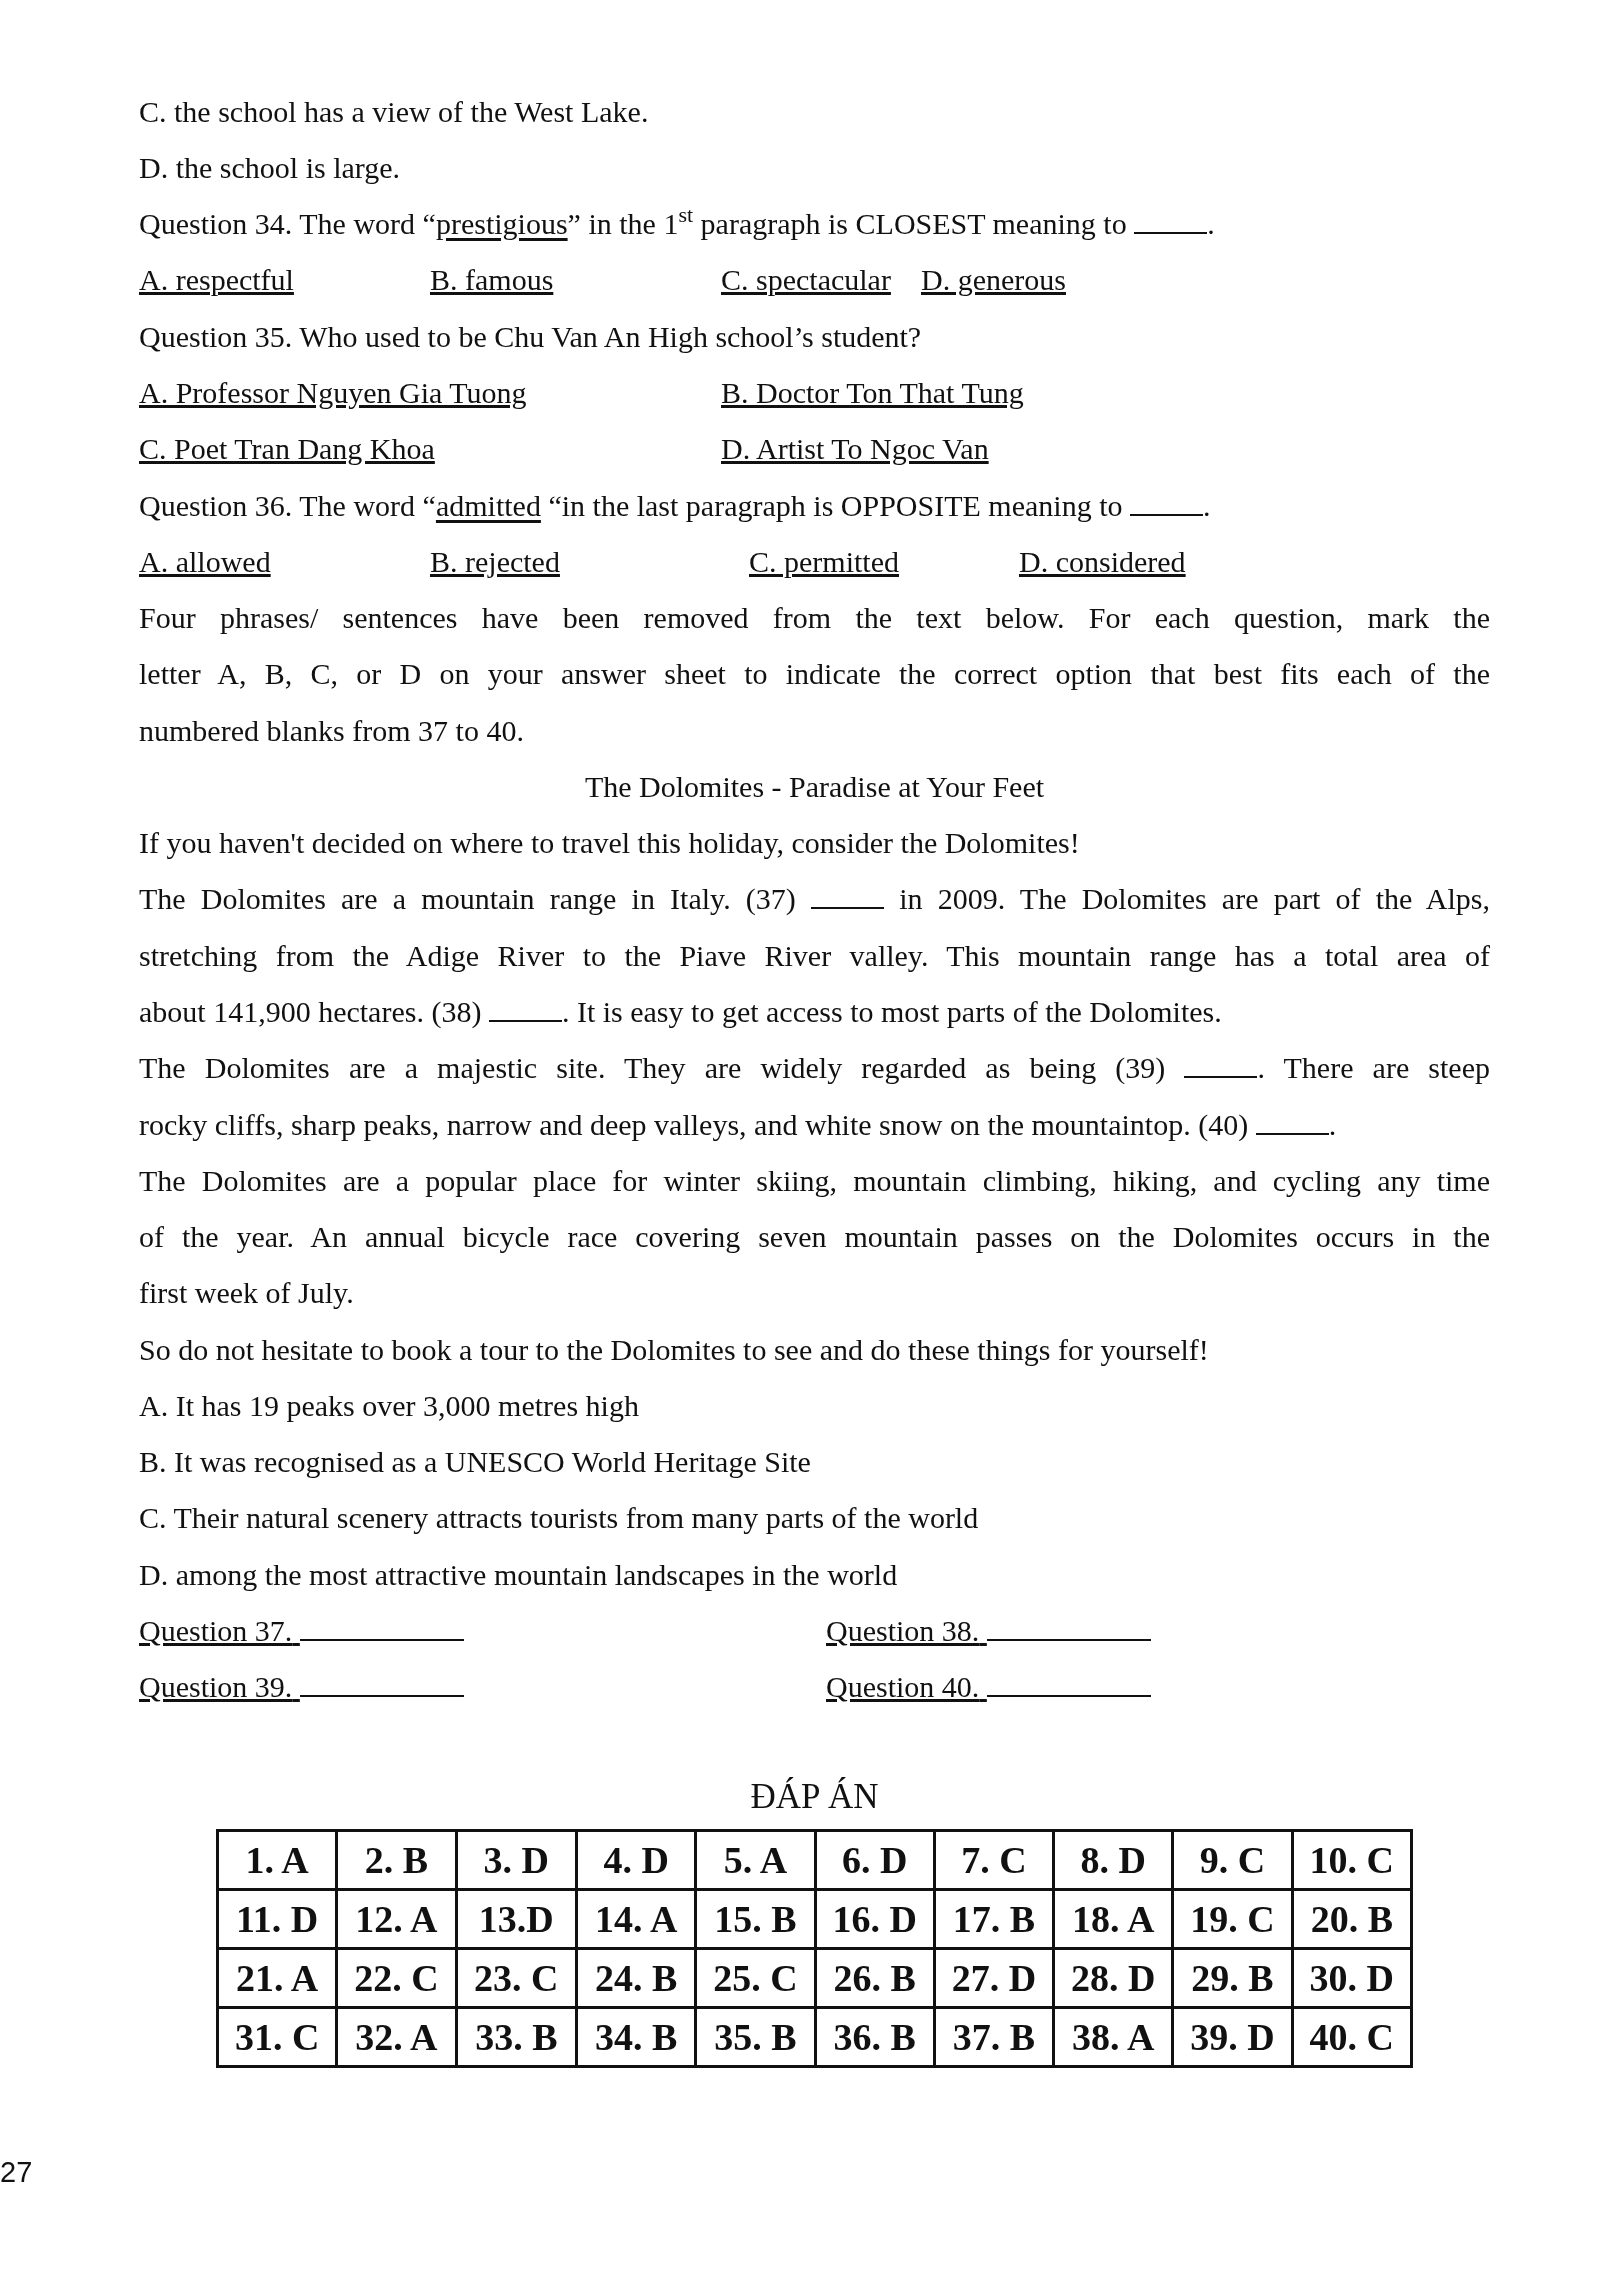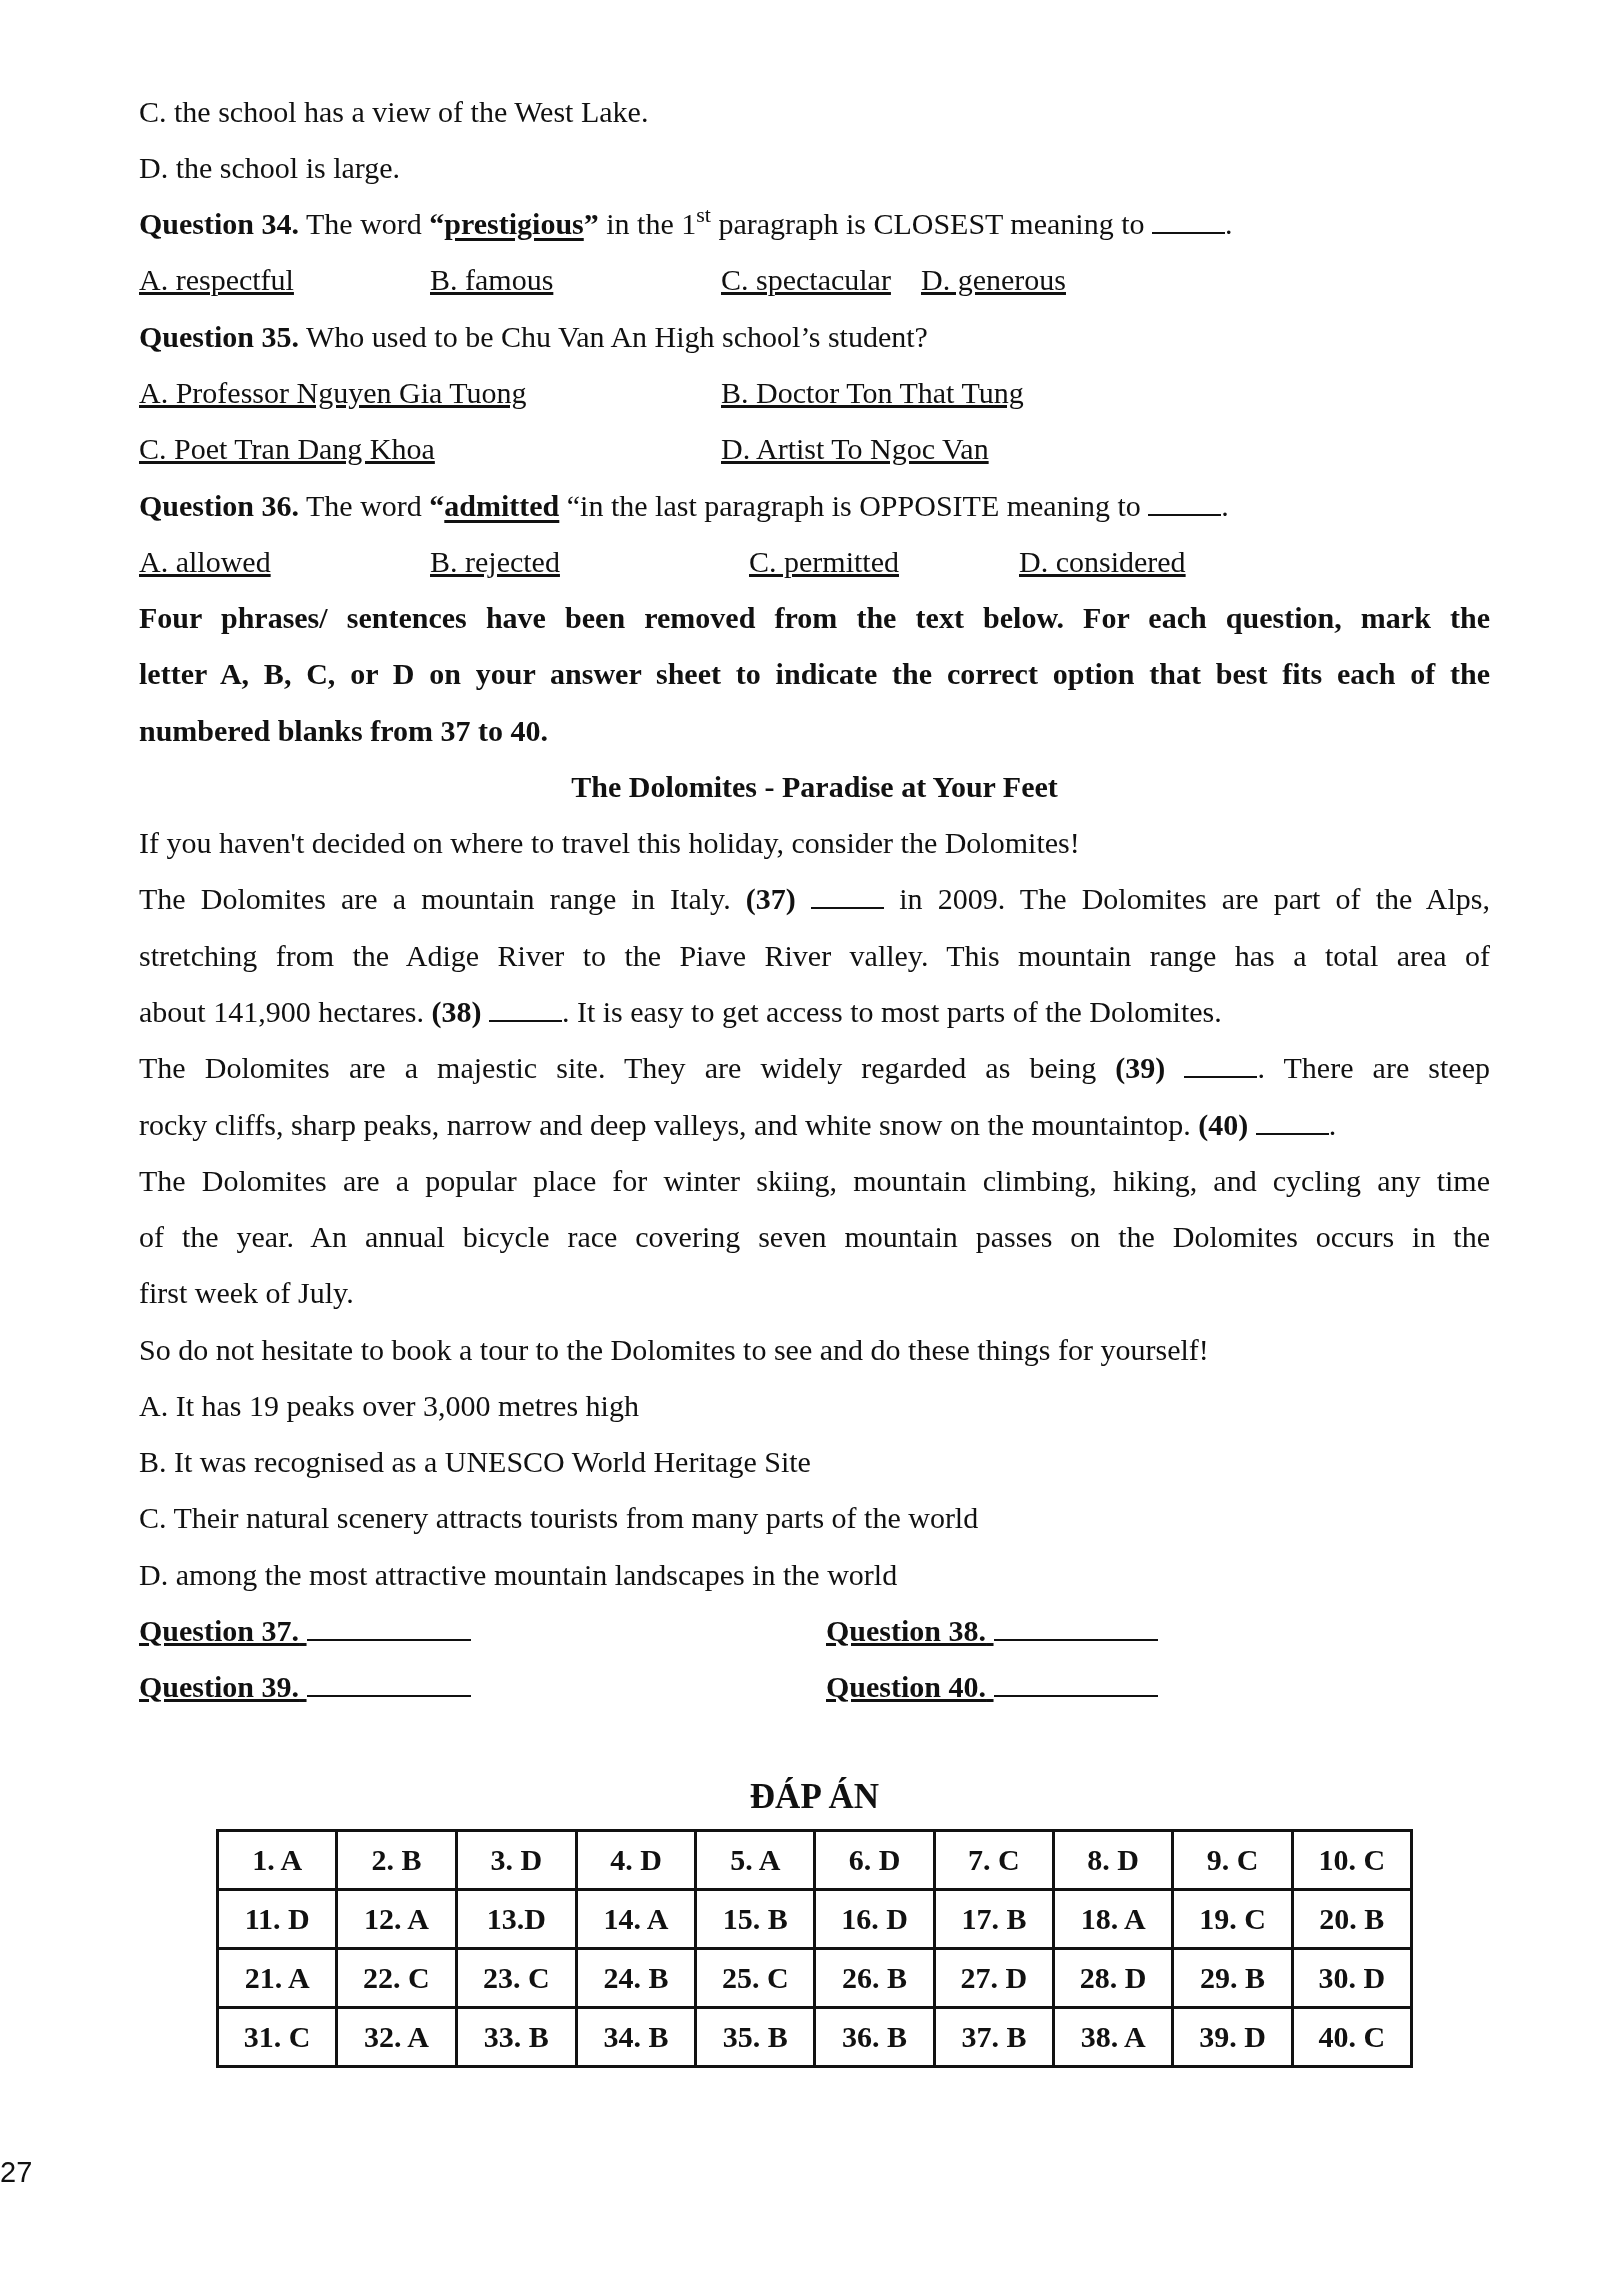--- a/index.html
+++ b/index.html
@@ -1,32 +1,32 @@
 <!DOCTYPE html>
 <html style="font-size:10.5px"><head>
 <meta charset="utf-8">
 <style>
   html, body { margin: 0; padding: 0; background: #ffffff; }
   body { width: 1622px; height: 2295px; position: relative; overflow: hidden;
          font-family: "Liberation Serif", "DejaVu Serif", serif; color: #111; }
   .page { position: absolute; left: 139px; top: 0; width: 1351px; }
   .line { position: absolute; left: 0; font-size: 30px; line-height: 39px; white-space: nowrap; }
-  .bold { font-weight: bold; }
+  .bold { font-weight: normal; }
   .justify { width: 1351px; text-align: justify; text-align-last: justify; white-space: normal; }
   .u { text-decoration: underline; text-decoration-thickness: 2.6px; text-underline-offset: 3.9px; }
   .blank { display: inline-block; border-bottom: 2.6px solid #111; vertical-align: baseline; height: 5.2px; }
   .blank.short { width: 73px; }
   .blank.long { width: 164px; }
   sup { font-size: 22px; vertical-align: 11.8px; line-height: 0; }
   .col { position: absolute; text-decoration: underline; }
   .center { width: 1351px; text-align: center; }
   table.ans { position: absolute; left: 216px; top: 1829px; border-collapse: collapse;
               width: 1197px; font-family: "Liberation Serif", serif; }
   table.ans td { border: 3.3px solid #111; height: 56px; width: 120px; text-align: center;
-                 font-size: 30px; font-weight: bold; padding: 0; }
+                 font-size: 38px; font-weight: bold; padding: 0; }
   .pagenum { position: absolute; top: 2156px; left: 0; width: 1622px; text-align: left;
              font-family: "Liberation Sans", sans-serif; font-size: 29px; }
 </style>
 </head>
 <body>
 
 <div class="page">
 
   <div class="line" style="top:92px">C. the school has a view of the West Lake.</div>
   <div class="line" style="top:148px">D. the school is large.</div>

